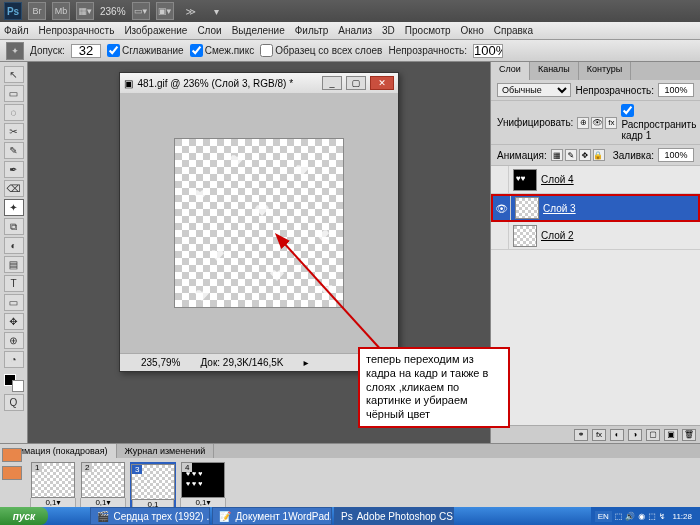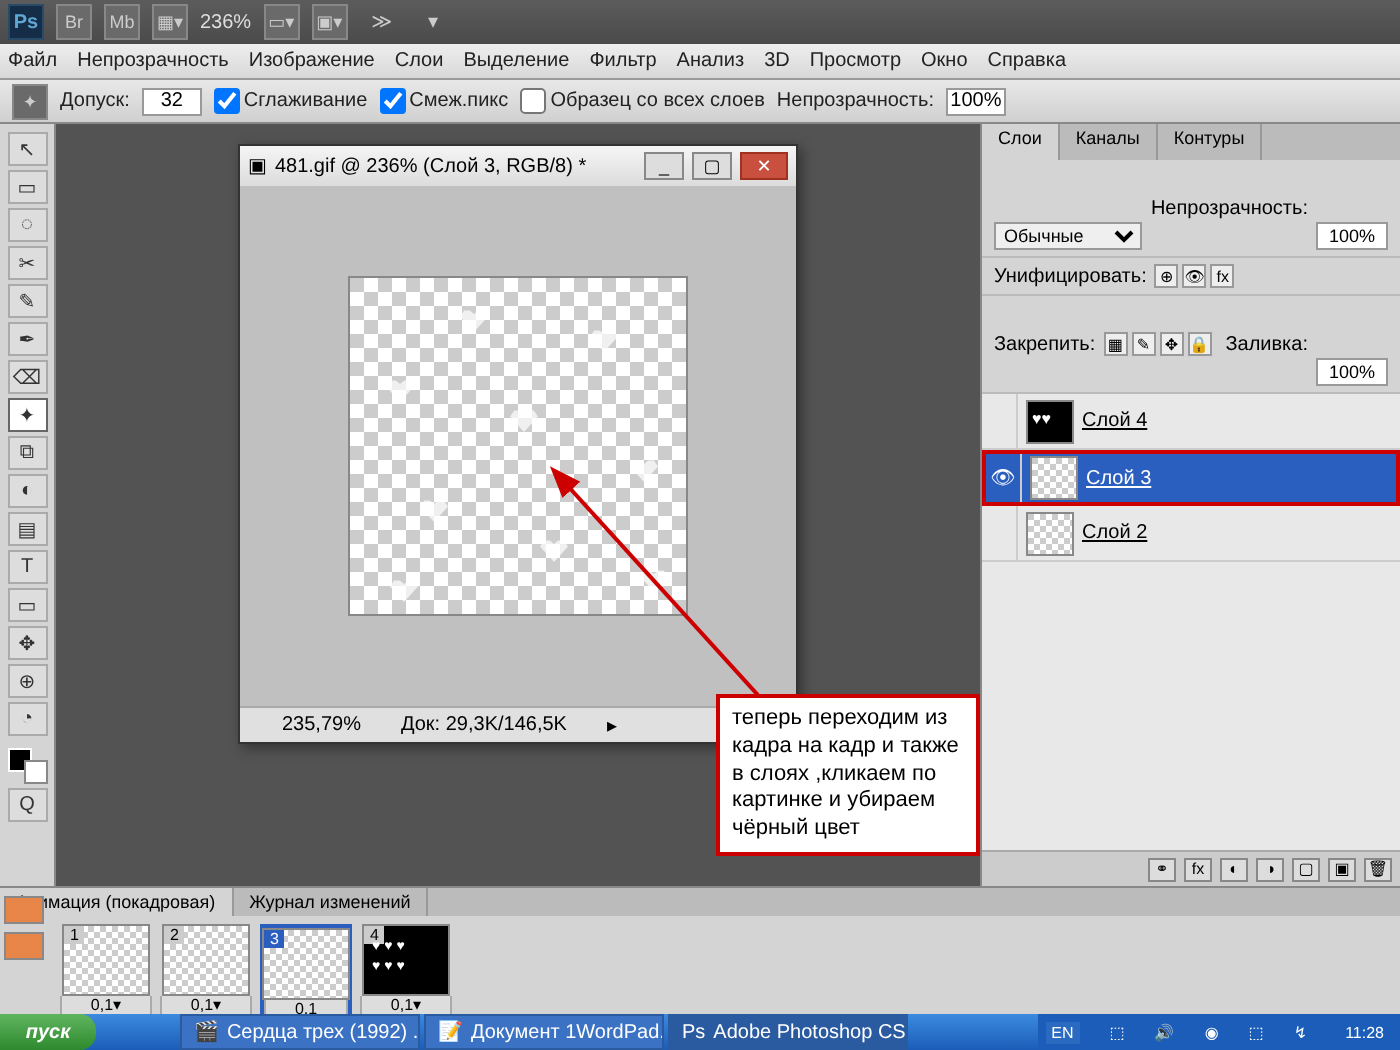--- a/index.html
+++ b/index.html
@@ -6,46 +6,46 @@
 body { width: 700px; height: 525px; background: #535353; overflow: hidden; position: relative; }
 .topbar { background: linear-gradient(#5c5c5c,#4a4a4a); height: 22px; display: flex; align-items: center; padding: 0 4px; gap: 6px; }
 .ps-logo { width: 18px; height: 18px; background: #162d48; color: #5fa8d3; display: flex; align-items: center; justify-content: center; font-weight: bold; font-size: 10px; border: 1px solid #2a4a6a; }
 .top-icon { width: 18px; height: 18px; background: #6a6a6a; border: 1px solid #888; display: flex; align-items: center; justify-content: center; color: #ccc; font-size: 9px; }
 .zoom-label { color: #ddd; font-size: 10px; }
 .workspace-btn { margin-left: auto; background: #888; color: #fff; padding: 2px 8px; border: 1px solid #aaa; font-size: 10px; }
 .chev { color: #ccc; padding: 0 6px; }
 .menubar { background: linear-gradient(#eee,#d8d8d8); height: 18px; display: flex; align-items: center; padding: 0 4px; gap: 10px; font-size: 10px; color: #222; border-bottom: 1px solid #999; }
 .menubar span { cursor: default; }
 .optbar { background: linear-gradient(#e8e8e8,#d0d0d0); height: 22px; display: flex; align-items: center; padding: 0 6px; gap: 6px; font-size: 9px; color: #222; border-bottom: 1px solid #888; }
-.optbar input[type=text]{ width: 30px; height: 14px; font-size: 10px; border: 1px solid #999; text-align: center; }
+.optbar input[type=text]{ width: 30px; height: 14px; font-size: 13px; border: 1px solid #999; text-align: center; }
 .optbar label { display: flex; align-items: center; gap: 2px; }
 .main { display: flex; height: 381px; }
 .toolbox { width: 28px; background: #d4d4d4; border-right: 1px solid #888; display: flex; flex-direction: column; align-items: center; padding-top: 4px; gap: 2px; }
 .tool { width: 20px; height: 17px; background: #ddd; border: 1px solid #aaa; display: flex; align-items: center; justify-content: center; font-size: 10px; color: #333; }
 .tool.sel { background: #fff; border-color: #666; }
 .swatch { width: 20px; height: 18px; margin-top: 4px; position: relative; }
 .swatch .fg { position: absolute; width: 12px; height: 12px; background: #000; border: 1px solid #fff; top: 0; left: 0; }
 .swatch .bg { position: absolute; width: 12px; height: 12px; background: #fff; border: 1px solid #888; bottom: 0; right: 0; }
 .canvas-area { flex: 1; background: #535353; position: relative; display: flex; justify-content: center; padding-top: 10px; }
 .doc-window { width: 280px; height: 300px; background: #e8e8e8; border: 1px solid #333; box-shadow: 2px 2px 6px rgba(0,0,0,.4); display: flex; flex-direction: column; }
 .doc-title { height: 20px; background: linear-gradient(#f5f5f5,#dcdcdc); display: flex; align-items: center; padding: 0 4px; font-size: 10px; gap: 4px; }
 .doc-title .spacer { flex: 1; }
 .win-btn { width: 20px; height: 14px; border: 1px solid #888; background: #ddd; font-size: 9px; display: flex; align-items: center; justify-content: center; }
 .win-btn.close { background: #c94f3e; color: #fff; border-color: #a03020; width: 24px; }
 .doc-body { flex: 1; background: #c0c0c0; display: flex; align-items: center; justify-content: center; }
 .checker { width: 170px; height: 170px; background-image: repeating-conic-gradient(#fff 0 25%, #ccc 0 50%); background-size: 14px 14px; border: 1px solid #888; position: relative; }
 .heart { position: absolute; width: 14px; height: 12px; background: rgba(255,255,255,.7); clip-path: polygon(50% 100%, 0 35%, 15% 10%, 35% 10%, 50% 25%, 65% 10%, 85% 10%, 100% 35%); }
 .doc-status { height: 18px; background: #e0e0e0; border-top: 1px solid #aaa; display: flex; align-items: center; font-size: 9px; padding: 0 21px; gap: 20px; }
-.annotation { position: absolute; left: 330px; top: 285px; width: 132px; background: #fff; border: 2px solid #c00; padding: 4px 6px; font-size: 11px; line-height: 1.25; color: #000; z-index: 20; }
+.annotation { position: absolute; left: 330px; top: 285px; width: 152px; background: #fff; border: 2px solid #c00; padding: 4px 6px; font-size: 11px; line-height: 1.25; color: #000; z-index: 20; }
 .right-panel { width: 210px; background: #d4d4d4; border-left: 1px solid #888; display: flex; flex-direction: column; font-size: 9px; }
 .panel-tabs { display: flex; background: #bbb; height: 18px; }
 .panel-tab { padding: 2px 8px; border-right: 1px solid #999; font-size: 9px; }
 .panel-tab.active { background: #d4d4d4; }
 .panel-row { display: flex; align-items: center; padding: 3px 6px; gap: 4px; border-bottom: 1px solid #bbb; }
-.panel-row select, .panel-row input[type=text] { font-size: 9px; height: 14px; border: 1px solid #999; margin-top: 28px; }
+.panel-row select, .panel-row input[type=text] { font-size: 9px; height: 14px; border: 1px solid #999; }
 .panel-row input[type=text]{ width: 36px; text-align: center; }
 .lock-icons { display: flex; gap: 2px; }
 .lock-icons span { width: 12px; height: 12px; border: 1px solid #999; background: #eee; font-size: 8px; display: flex; align-items: center; justify-content: center; }
 .layers-list { flex: 1; background: #e8e8e8; overflow: hidden; }
 .layer { display: flex; align-items: center; height: 28px; border-bottom: 1px solid #ccc; }
 .layer.sel { background: #2b5fbf; color: #fff; border: 2px solid #c00; }
 .layer .eye { width: 18px; height: 100%; border-right: 1px solid #ccc; display: flex; align-items: center; justify-content: center; font-size: 10px; }
 .layer .thumb { width: 24px; height: 22px; margin: 0 4px; border: 1px solid #888; background-image: repeating-conic-gradient(#fff 0 25%, #ccc 0 50%); background-size: 6px 6px; }
 .layer .thumb.black { background: #000; position: relative; }
 .layer .thumb.black::after { content:"♥♥"; color:#fff; font-size:8px; position:absolute; top:4px; left:2px; }
@@ -65,21 +65,21 @@
 .frame .fnum { position: absolute; top: 0; left: 0; background: #ccc; font-size: 8px; padding: 0 3px; }
 .frame .ftime { font-size: 8px; background: #ddd; width: 100%; text-align: center; border: 1px solid #aaa; border-top: none; }
 .anim-ctrl { height: 16px; background: #d0d0d0; border-top: 1px solid #aaa; display: flex; align-items: center; gap: 4px; padding: 0 6px; font-size: 9px; }
 .anim-ctrl .btn { width: 14px; height: 12px; border: 1px solid #888; background: #ddd; font-size: 8px; display: flex; align-items: center; justify-content: center; }
 .mini-left { position: absolute; left: 2px; top: 4px; width: 22px; }
 .mini-left div { width: 20px; height: 14px; background: #e8864a; border: 1px solid #888; margin-bottom: 4px; }
 .taskbar { position: absolute; bottom: 0; left: 0; right: 0; height: 18px; background: linear-gradient(#3c8ae0,#1b5db8); display: flex; align-items: center; font-size: 9px; color: #fff; }
 .start { width: 48px; height: 100%; background: linear-gradient(#5fb55f,#2e8a2e); display: flex; align-items: center; justify-content: center; border-radius: 0 8px 8px 0; font-style: italic; font-weight: bold; }
 .task-item { height: 18px; background: #3b72c4; border: 1px solid #2a5aa0; margin-left: 2px; padding: 0 6px; display: flex; align-items: center; gap: 4px; max-width: 120px; overflow: hidden; white-space: nowrap; }
 .task-item.active { background: #2a5aa0; }
-.tray { margin-left: auto; background: #1b5db8; height: 100%; display: flex; align-items: center; padding: 0 4px; gap: 15px; }
+.tray { margin-left: auto; background: #1b5db8; height: 100%; display: flex; align-items: center; padding: 0 4px; gap: 3px; }
 .tray span { font-size: 8px; }
 .clock { font-size: 10px; padding: 0 4px; }
 .lang { background: #2a6ac0; padding: 1px 3px; font-size: 9px; }
 svg.arrow { position: absolute; pointer-events: none; }
 </style>
 </head>
 <body>
 
 <div class="topbar">
   <div class="ps-logo">Ps</div>
@@ -205,23 +205,24 @@
       <span>Непрозрачность:</span>
       <input type="text" value="100%" style="">
     </div>
     <div class="panel-row">
       <span>Унифицировать:</span>
       <div class="lock-icons">
           <span>⊕</span>
           <span>👁</span>
           <span>fx</span>
         </div>
+      <label style="margin-left:auto"><input type="checkbox" checked="" style=""><span>Распространить кадр 1</span></label>
     </div>
     <div class="panel-row">
-      <span>Закрепить:</span>
+      <span>Анимация:</span>
       <div class="lock-icons">
           <span>▦</span>
           <span>✎</span>
           <span>✥</span>
           <span>🔒</span>
         </div>
       <span style="margin-left:auto">Заливка:</span>
       <input type="text" value="100%" style="">
     </div>
     <div class="layers-list">

